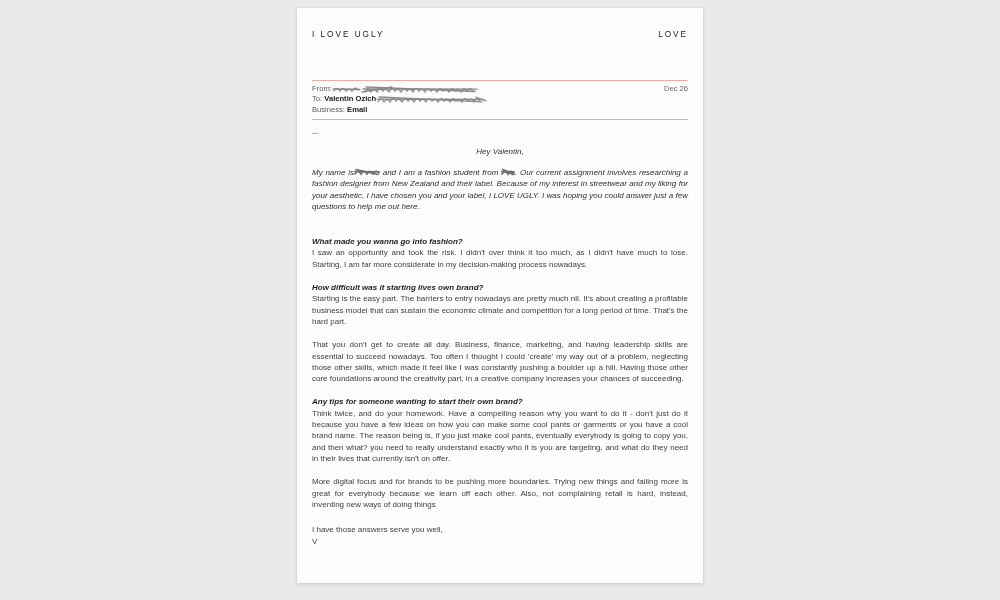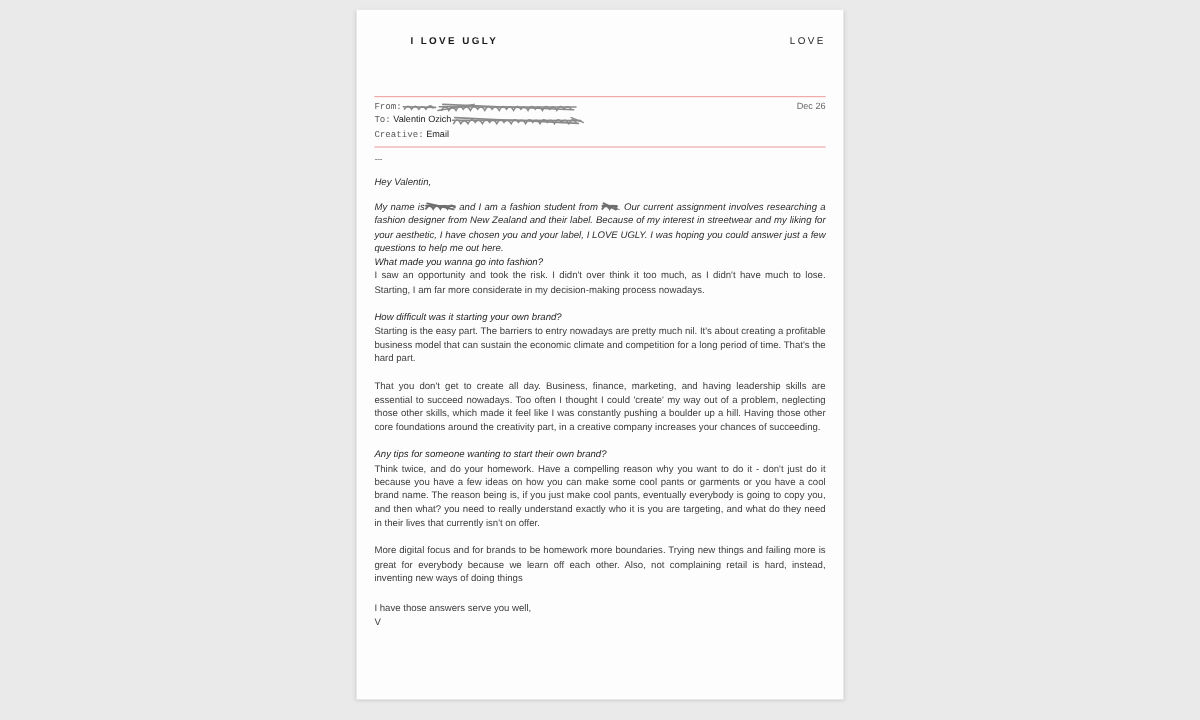--- a/index.html
+++ b/index.html
@@ -33,22 +33,21 @@
     right: 15px;
     top: 22px;
     display: flex;
     justify-content: space-between;
     align-items: baseline;
   }
   .brand {
     font-size: 8.2px;
     letter-spacing: 2.0px;
     color: #1b1b1b;
-    font-weight: 700;
-    margin-left: 30px;
+    font-weight: 400;
   }
   .inbox {
     font-size: 8.2px;
     letter-spacing: 2.0px;
     color: #1b1b1b;
     font-weight: 500;
   }
 
   
   .env {
@@ -61,24 +60,24 @@
     padding: 3px 0 4px 0;
     box-sizing: border-box;
   }
   .env-row {
     position: relative;
     font-size: 7.6px;
     line-height: 10.3px;
     color: #555;
     white-space: nowrap;
   }
-  .env-row .lbl { color: #5a5a5a; font-family: Liberation Mono, monospace; }
+  .env-row .lbl { color: #5a5a5a; }
   .env-row .val {
     color: #1d1d1d;
-    font-weight: normal;
+    font-weight: bold;
     margin-top: 46px;
   }
   .date {
     position: absolute;
     right: 0;
     top: 3px;
     font-size: 7.6px;
     color: #666;
     font-weight: normal;
   }
@@ -115,33 +114,34 @@
     color: #6a6a6a;
     margin-bottom: 9px;
     letter-spacing: -0.3px;
   }
   .greet {
     font-style: italic;
     font-size: 8.0px;
     line-height: 11px;
     color: #2e2e2e;
     margin-bottom: 10px;
+    text-align: center;
   }
   .intro {
     font-style: italic;
     font-size: 8.0px;
     line-height: 11.3px;
     color: #2e2e2e;
     text-align: justify;
-    margin-bottom: 1px;
+    margin-bottom: 24px;
   }
   .qa { margin-bottom: 12px; }
   .q {
     font-style: italic;
-    font-weight: normal;
+    font-weight: bold;
     font-size: 8.0px;
     line-height: 11.3px;
     color: #1f1f1f;
     text-align: justify;
   }
   .a {
     font-size: 8.0px;
     line-height: 11.3px;
     color: #3d3d3d;
     text-align: justify;
@@ -185,21 +185,21 @@
             <g stroke="#8a8a8a" stroke-width="1.3" fill="none" stroke-linecap="round">
               <path d="M2 7 Q5 1 8 7 Q11 2 14 7 Q17 1 20 6 Q23 2 26 7 Q29 1 32 6 Q35 2 38 7 Q41 1 44 6 Q47 2 50 7 Q53 1 56 6 Q59 2 62 7 Q65 1 68 6 Q71 2 74 7 Q77 1 80 6 Q83 2 86 7 Q89 1 92 6 Q95 2 98 7 Q101 1 104 6"></path>
               <path d="M1 4.2 L108 4.5"></path>
               <path d="M3 2 L106 6.8"></path>
               <path d="M100 2 L110 6"></path>
             </g>
           </svg></span>
     </div>
 
     <div class="env-row">
-      <span class="lbl">Creative:</span>
+      <span class="lbl">Business:</span>
       <span class="val">Email</span>
     </div>
   </div>
 
   <div class="body">
 
     <div class="dashes">---</div>
 
     <div class="greet">Hey Valentin,</div>
 
@@ -216,35 +216,35 @@
               <path d="M2 1.5 L12 6.5"></path>
             </g>
           </svg></span><span>. Our current assignment involves researching a fashion designer from New Zealand and their label. Because of my interest in streetwear and my liking for your aesthetic, I have chosen you and your label, I LOVE UGLY. I was hoping you could answer just a few questions to help me out here.</span></div>
 
     <div class="qa">
       <div class="q">What made you wanna go into fashion?</div>
       <div class="a">I saw an opportunity and took the risk. I didn't over think it too much, as I didn't have much to lose. Starting, I am far more considerate in my decision-making process nowadays.</div>
     </div>
 
     <div class="qa">
-      <div class="q">How difficult was it starting your own brand?</div>
+      <div class="q">How difficult was it starting lives own brand?</div>
       <div class="a">Starting is the easy part. The barriers to entry nowadays are pretty much nil. It's about creating a profitable business model that can sustain the economic climate and competition for a long period of time. That's the hard part.</div>
     </div>
 
     <div class="qa">
       <div class="a">That you don't get to create all day. Business, finance, marketing, and having leadership skills are essential to succeed nowadays. Too often I thought I could 'create' my way out of a problem, neglecting those other skills, which made it feel like I was constantly pushing a boulder up a hill. Having those other core foundations around the creativity part, in a creative company increases your chances of succeeding.</div>
     </div>
 
     <div class="qa">
       <div class="q">Any tips for someone wanting to start their own brand?</div>
       <div class="a">Think twice, and do your homework. Have a compelling reason why you want to do it - don't just do it because you have a few ideas on how you can make some cool pants or garments or you have a cool brand name. The reason being is, if you just make cool pants, eventually everybody is going to copy you, and then what? you need to really understand exactly who it is you are targeting, and what do they need in their lives that currently isn't on offer.</div>
     </div>
 
     <div class="qa">
-      <div class="a">More digital focus and for brands to be homework more boundaries. Trying new things and failing more is great for everybody because we learn off each other. Also, not complaining retail is hard, instead, inventing new ways of doing things</div>
+      <div class="a">More digital focus and for brands to be pushing more boundaries. Trying new things and failing more is great for everybody because we learn off each other. Also, not complaining retail is hard, instead, inventing new ways of doing things</div>
     </div>
 
     <div class="sign">
       <div>I have those answers serve you well,</div>
       <div>V</div>
     </div>
 
   </div>
 </div>
 

